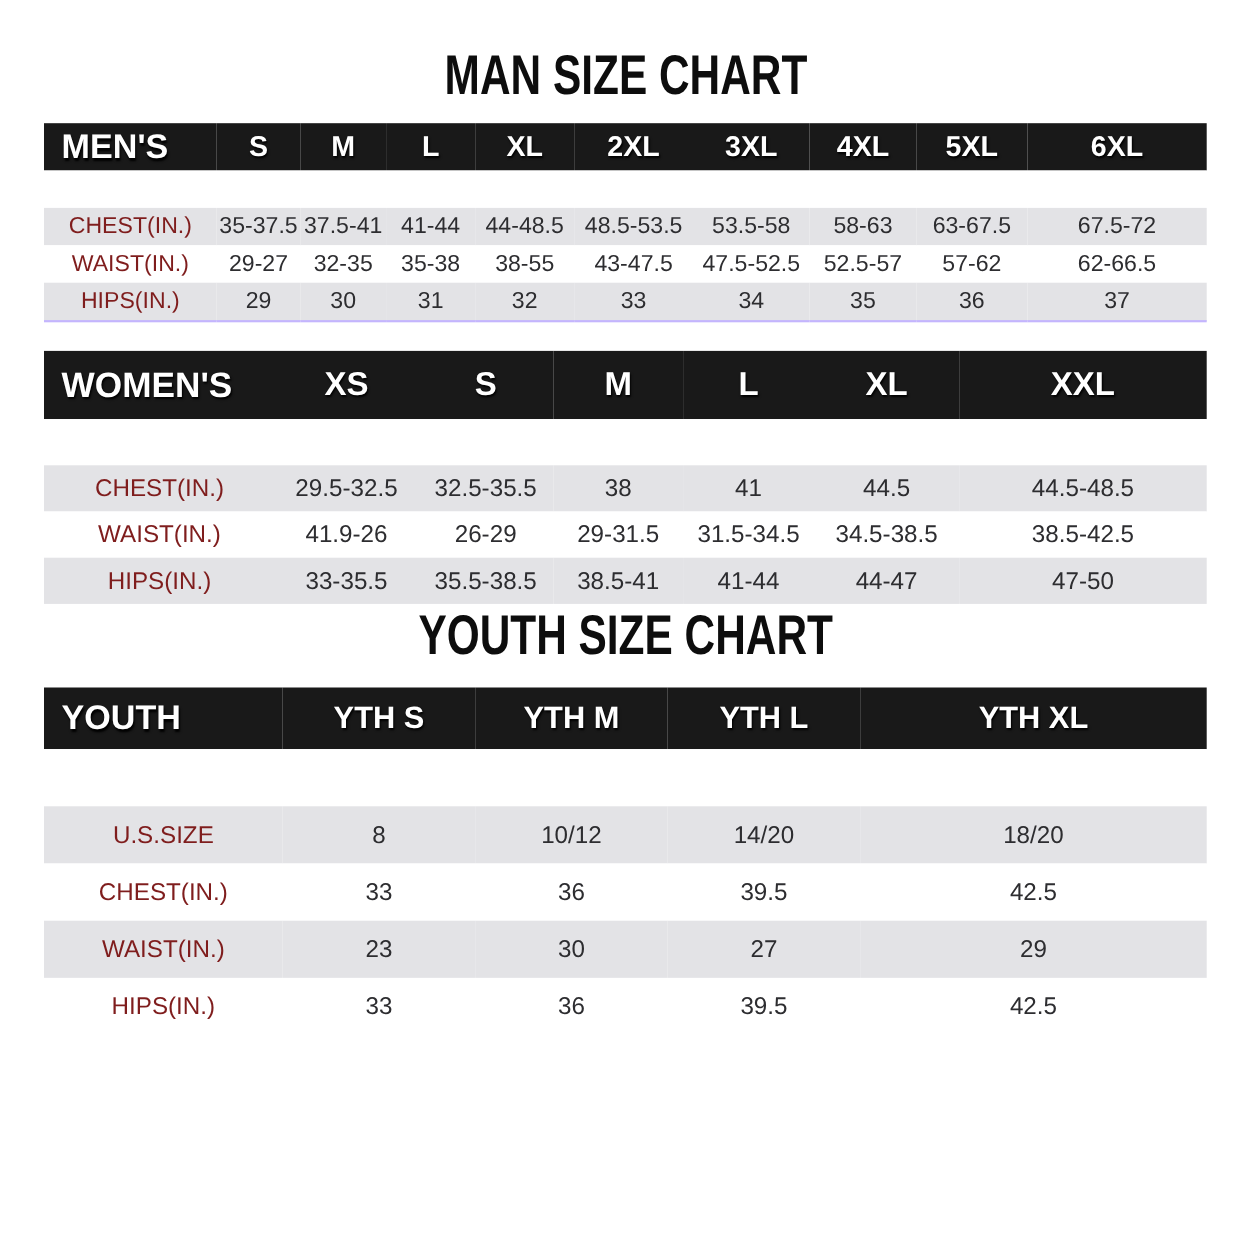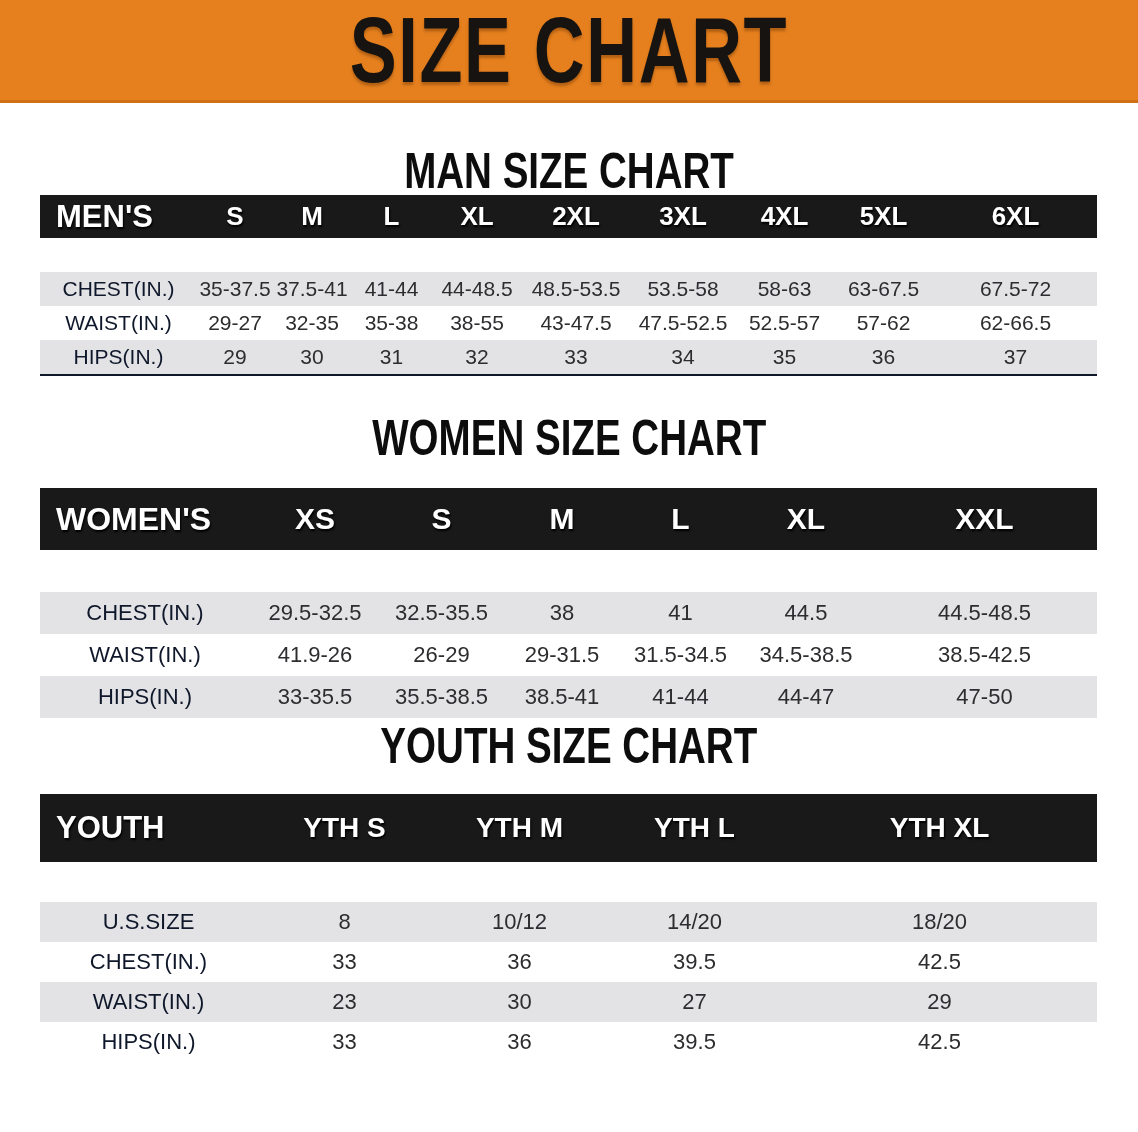--- a/index.html
+++ b/index.html
@@ -16,52 +16,49 @@
   
   .section-heading { text-align:center; font-weight:bold; color:#0d0d0d; }
   .section-heading .ht { display:inline-block; font-size:47px; letter-spacing:0px;
                          transform:scale(0.82,1.08); white-space:nowrap; }
   .heading-man   { margin-top:40px; height:52px; }
   .heading-women { margin-top:34px; height:52px; }
   .heading-youth { height:52px; }
 
   
   table.size-table { border-collapse:collapse; table-layout:fixed; width:1057px; margin-left:40px; }
-  .men-table   { border-bottom:2px solid #0f172a; }
+  .men-table   { margin-top:20px; border-bottom:2px solid #c4b5fd; }
   .women-table { margin-top:26px; }
   .youth-table { margin-top:24px; }
 
   .size-table thead th { background:#191919; color:#ffffff; font-weight:bold;
                          text-align:center; padding:0; text-shadow:1px 2px 2px #000; }
   .men-table   thead th { height:43px; font-size:26px; }
   .women-table thead th { height:62px; font-size:30px; }
-  .youth-table thead th { height:68px; font-size:28px; }
+  .youth-table thead th { height:56px; font-size:28px; }
   .size-table thead th.corner { text-align:left; padding-left:16px; }
   .men-table   thead th.corner { font-size:31px; }
   .women-table thead th.corner { font-size:32px; }
   .youth-table thead th.corner { font-size:31px; }
 
   .spacer-row td { height:5px; background:#ffffff; padding:0; }
 
   .size-table td { text-align:center; color:#2d2d30; padding:0; }
   .men-table   td { height:34px; font-size:21px; }
   .women-table td { height:42px; font-size:22px; }
-  .youth-table td { height:40px; font-size:22px; }
-  .size-table td.rowlabel { color:#0f172a; }
+  .youth-table td { height:52px; font-size:22px; }
+  .size-table td.rowlabel { color:#7f1d1d; }
   .row-gray  td { background:#e3e3e6; }
   .row-white td { background:#ffffff; }
 </style>
 </head>
 <body>
 
 <div class="page">
 
-  <div class="banner">
-    <span class="banner-title">SIZE CHART</span>
-  </div>
 
   <div class="section-heading heading-man">
     <span class="ht">MAN SIZE CHART</span>
   </div>
 
   <table class="size-table men-table">
     <colgroup>
       <col style="width:157px">
         <col style="width:76px">
         <col style="width:78px">
@@ -123,23 +120,20 @@
         <td>32</td>
         <td>33</td>
         <td>34</td>
         <td>35</td>
         <td>36</td>
         <td>37</td>
       </tr>
     </tbody>
   </table>
 
-  <div class="section-heading heading-women">
-    <span class="ht">WOMEN SIZE CHART</span>
-  </div>
 
   <table class="size-table women-table">
     <colgroup>
       <col style="width:210px">
         <col style="width:130px">
         <col style="width:123px">
         <col style="width:118px">
       <col style="width:119px">
         <col style="width:132px">
         <col style="width:225px">

